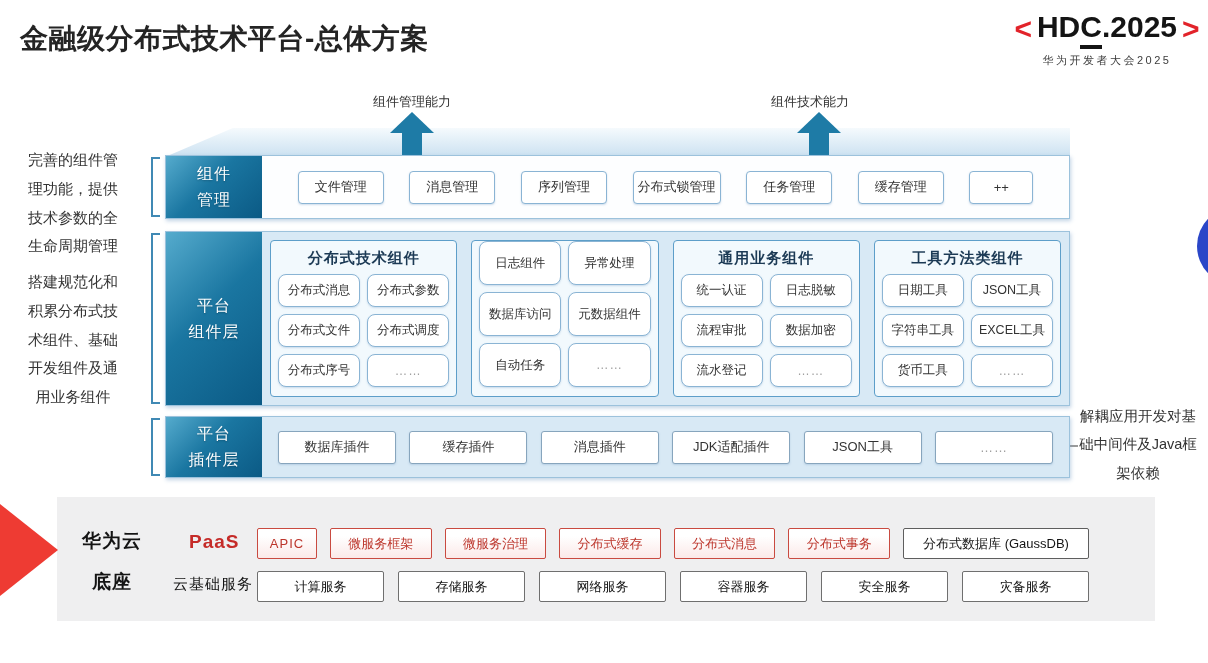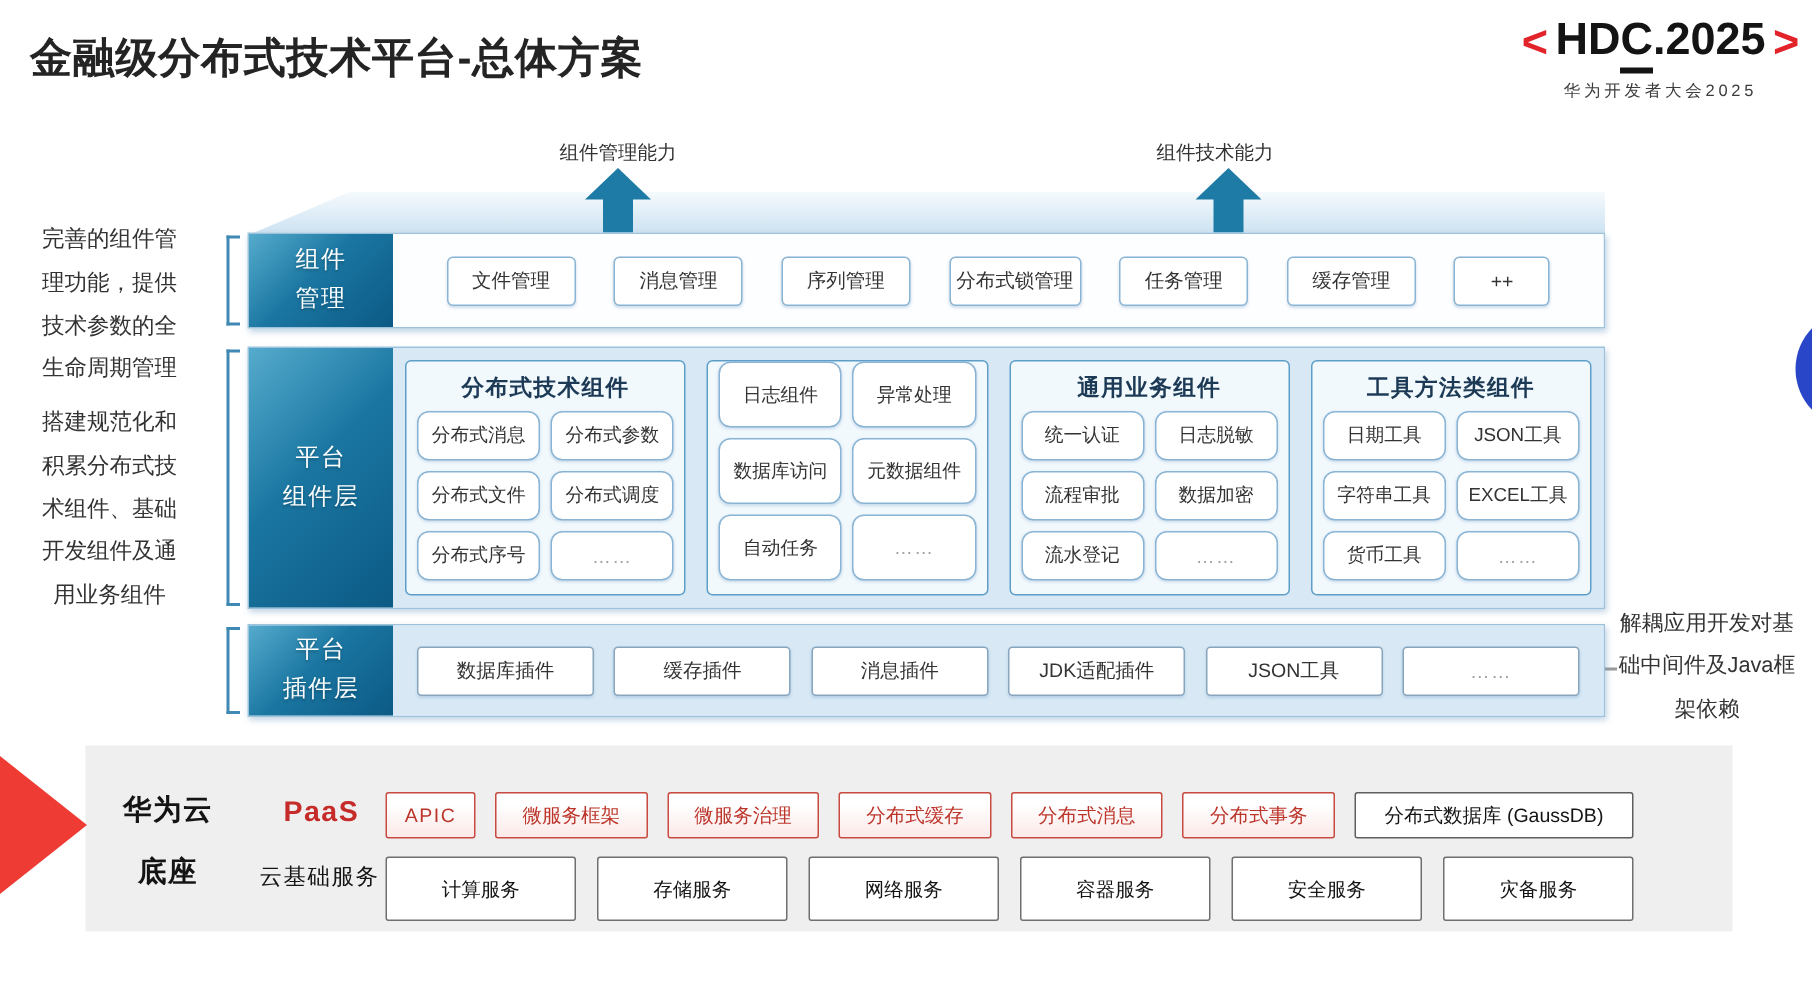--- a/index.html
+++ b/index.html
@@ -75,21 +75,21 @@
 
   
   .gray-panel{position:absolute;left:57px;top:497px;width:1098px;height:124px;background:#efeff0;}
   .red-tri{position:absolute;left:0;top:504px;width:0;height:0;
     border-top:46px solid transparent;border-bottom:46px solid transparent;border-left:58px solid #ee3b33;}
   .hw-label{position:absolute;left:60px;top:521px;width:104px;text-align:center;font-size:19px;font-weight:700;
     color:#141414;line-height:2.15;letter-spacing:1px;}
   .paas-label{position:absolute;left:189px;top:531px;font-size:19px;font-weight:700;color:#c52b28;letter-spacing:1px;}
   .iaas-label{position:absolute;left:173px;top:575px;font-size:15px;color:#141414;letter-spacing:1px;}
   .paas-row{position:absolute;left:257px;top:528px;width:832px;height:31px;display:flex;gap:13px;}
-  .iaas-row{position:absolute;left:257px;top:571px;width:832px;height:43px;display:flex;gap:14px;}
+  .iaas-row{position:absolute;left:257px;top:571px;width:832px;height:31px;display:flex;gap:14px;}
   .chip-red{flex:1;border:1px solid #c94a40;color:#bc352b;font-size:13px;border-radius:2px;box-shadow:none;
     background:linear-gradient(180deg,#ffffff 25%,#fbe9e8 100%);}
   .chip-apic{flex:0 0 60px;letter-spacing:1px;}
   .chip-gauss{flex:0 0 186px;border:1px solid #5e5e5e;color:#141414;background:#fff;font-size:13px;border-radius:2px;box-shadow:none;}
   .chip-gray{flex:1;border:1px solid #6f6f6f;color:#141414;background:#fff;font-size:13px;border-radius:2px;box-shadow:none;}
 </style>
 </head>
 <body>
 
 <div class="canvas">

